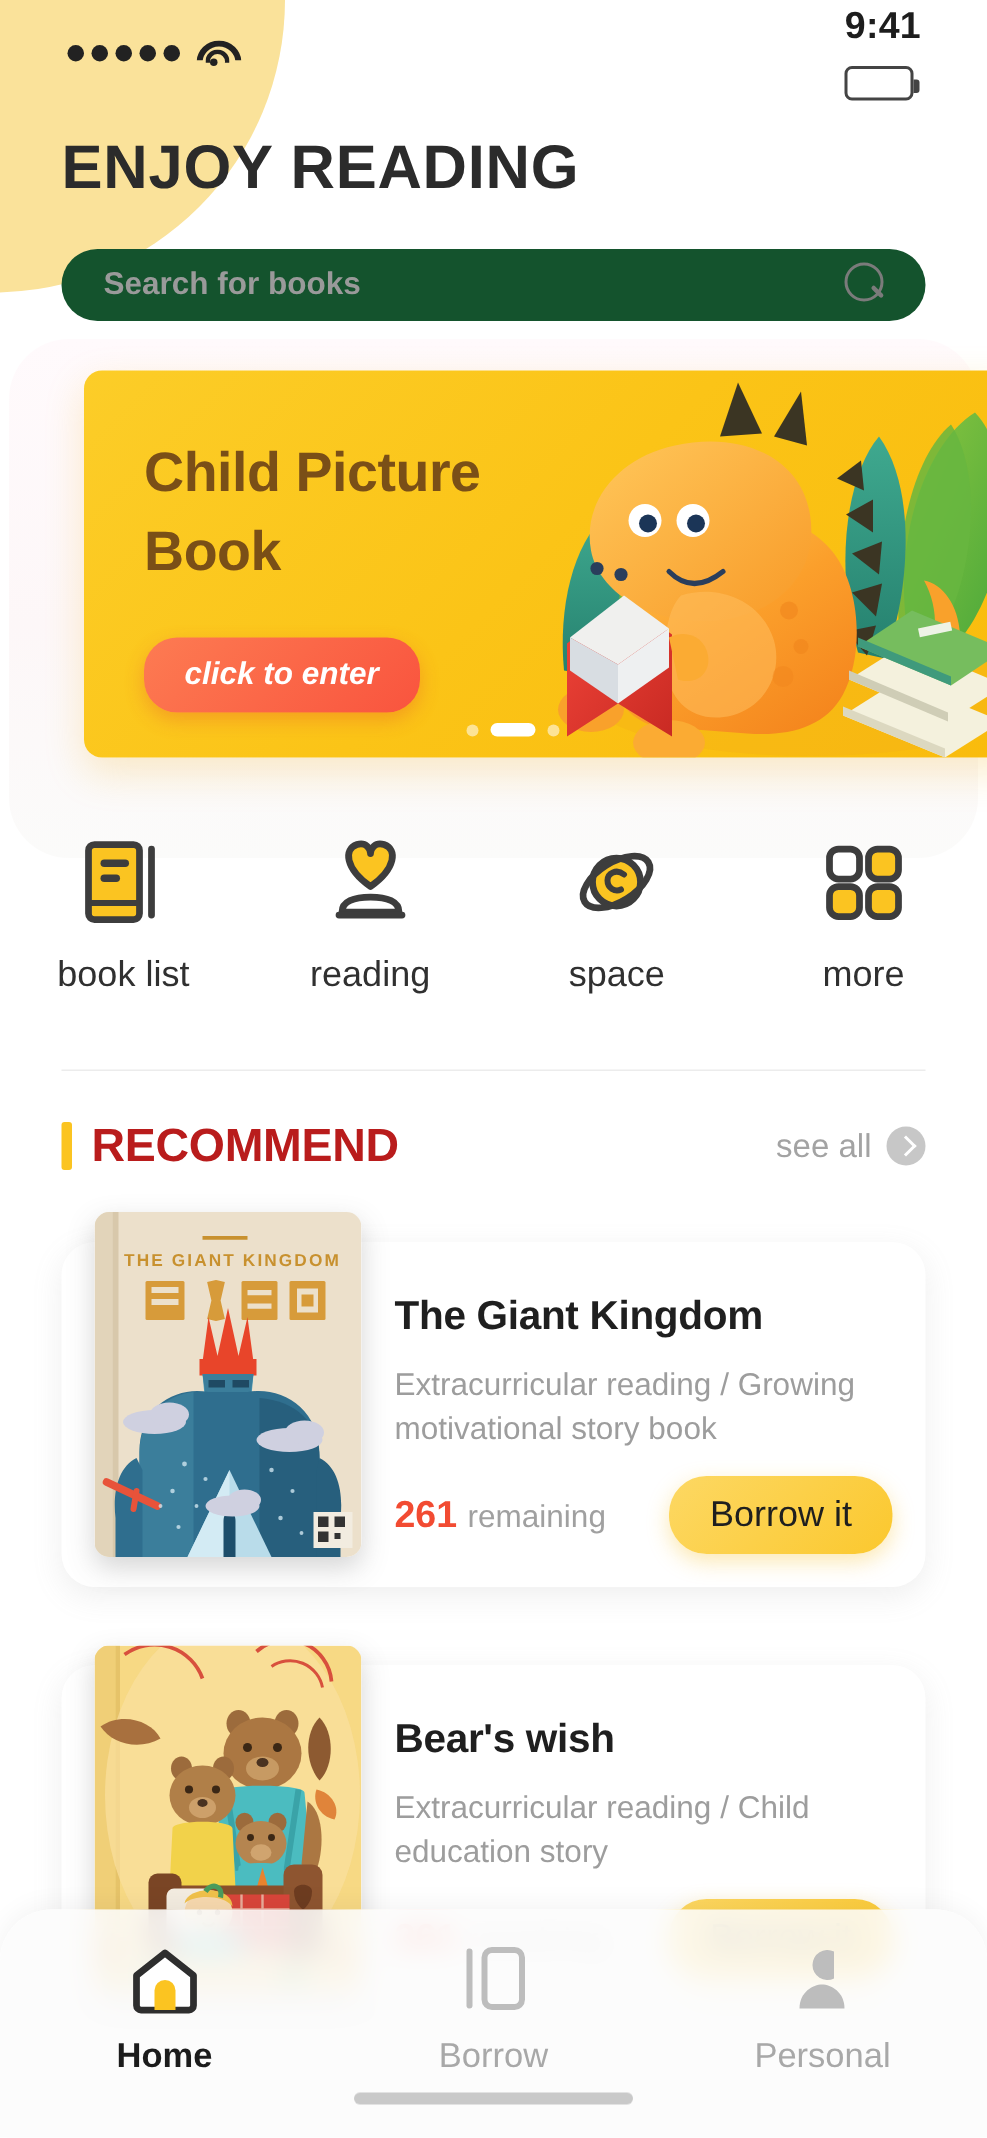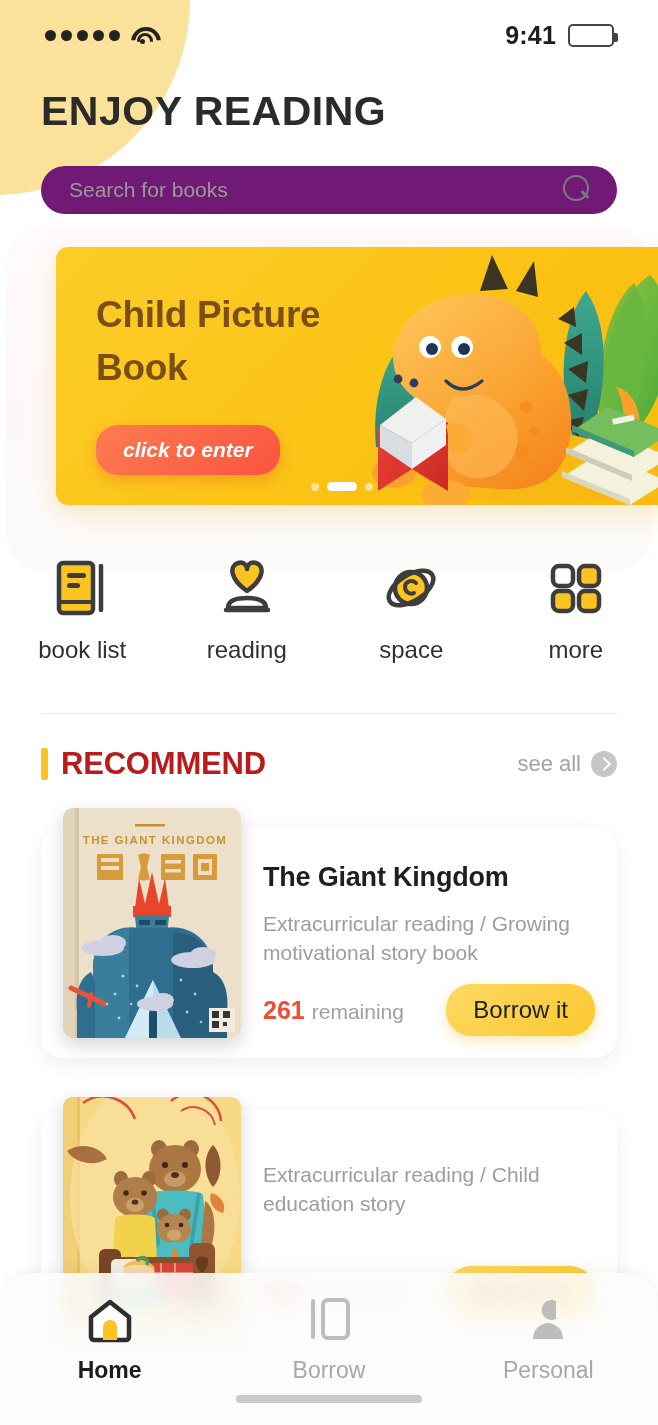--- a/index.html
+++ b/index.html
@@ -48,21 +48,21 @@
   .wifi::after {
     content:""; position:absolute; left:7px; top:7px;
     width:10px; height:10px; border-radius:50%;
     border:3.6px solid #222;
     clip-path: polygon(0 0, 100% 0, 100% 55%, 0 55%);
   }
   .wifi .wdot {
     position:absolute; left:10px; top:13px;
     width:5px; height:5px; border-radius:50%; background:#222;
   }
-  .sb-right { display:flex; align-items:center; gap:12px; }
+  .sb-right { display:flex; align-items:flex-start; gap:12px;flex-direction:column; }
   .clock { font-size:25px; font-weight:600; color:#1d1d1d; letter-spacing:0.2px; }
   .battery {
     width:46px; height:23px;
     border:2.5px solid #444; border-radius:5px;
     position:relative; padding:2px;
   }
   .battery .fill { width:100%; height:100%; background:#2b2b2b; border-radius:2px; }
   .battery::after {
     content:""; position:absolute; right:-6px; top:7px;
     width:4px; height:9px; background:#444; border-radius:0 2px 2px 0;
@@ -75,25 +75,26 @@
     letter-spacing:0.5px;
     color:#2b2b2b;
     z-index:5;
     white-space:nowrap;
   }
 
   
   .search {
     position:absolute; left:41px; top:166px;
     width:576px; height:48px;
-    background:#701a75;
+    background:#14532d;
     border-radius:24px;
     display:flex; align-items:center;
     padding:0 24px 0 28px;
     z-index:5;
+    font-weight:bold;
   }
   .search .ph {
     flex:1; font-size:21px; color:#9a9a9a;
     font-family:"Liberation Sans", sans-serif;
   }
   .search-icon { width:30px; height:30px; position:relative; }
   .search-icon::before {
     content:""; position:absolute; left:0; top:0;
     width:22px; height:22px; border-radius:50%;
     border:2.6px solid #7b7b7b;
@@ -547,20 +548,21 @@
         <rect x="3" y="3" width="7" height="7" fill="#333"></rect>
         <rect x="14" y="3" width="7" height="7" fill="#333"></rect>
         <rect x="3" y="13" width="7" height="7" fill="#333"></rect>
         <rect x="14" y="14" width="4" height="4" fill="#333"></rect>
       </g>
     </svg>
   </div>
 
   <div class="card" id="card2">
     <div class="card-body">
+      <div class="book-title">Bear's wish</div>
       <div class="book-sub">Extracurricular reading  / Child education story</div>
     </div>
     <div class="card-foot">
       <span class="remaining">
         <span class="num">261</span><span class="lbl">remaining</span>
       </span>
       <span class="borrow-btn">Borrow it</span>
     </div>
   </div>
   <div class="cover" style="top:1097px;left:63px;">

